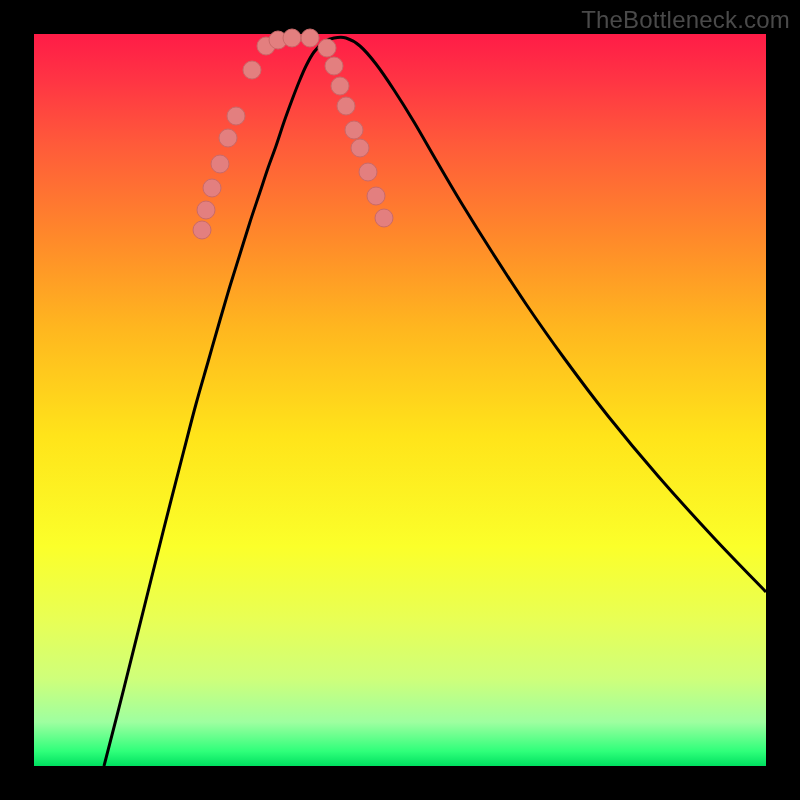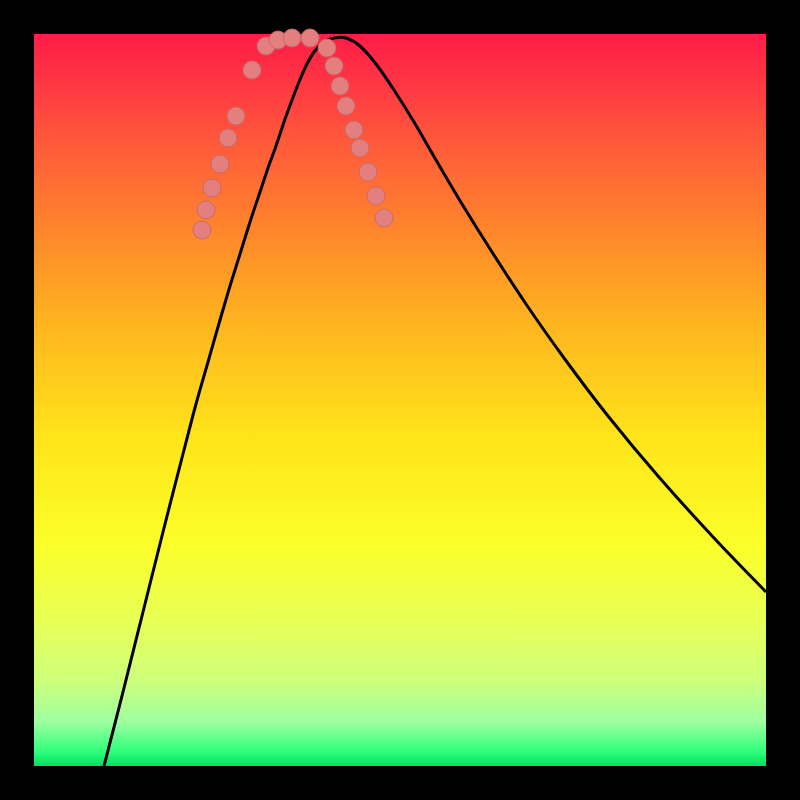--- a/index.html
+++ b/index.html
@@ -69,13 +69,14 @@
         <circle cx="306" cy="52" r="9" fill="#e37f7f" stroke="#c96a6a" stroke-width="1"></circle>
         <circle cx="312" cy="72" r="9" fill="#e37f7f" stroke="#c96a6a" stroke-width="1"></circle>
         <circle cx="320" cy="96" r="9" fill="#e37f7f" stroke="#c96a6a" stroke-width="1"></circle>
         <circle cx="326" cy="114" r="9" fill="#e37f7f" stroke="#c96a6a" stroke-width="1"></circle>
         <circle cx="334" cy="138" r="9" fill="#e37f7f" stroke="#c96a6a" stroke-width="1"></circle>
         <circle cx="342" cy="162" r="9" fill="#e37f7f" stroke="#c96a6a" stroke-width="1"></circle>
         <circle cx="350" cy="184" r="9" fill="#e37f7f" stroke="#c96a6a" stroke-width="1"></circle>
       </g>
   </svg>
 
+  <div class="attribution">TheBottleneck.com</div>
 </div>
 
 </body></html>

